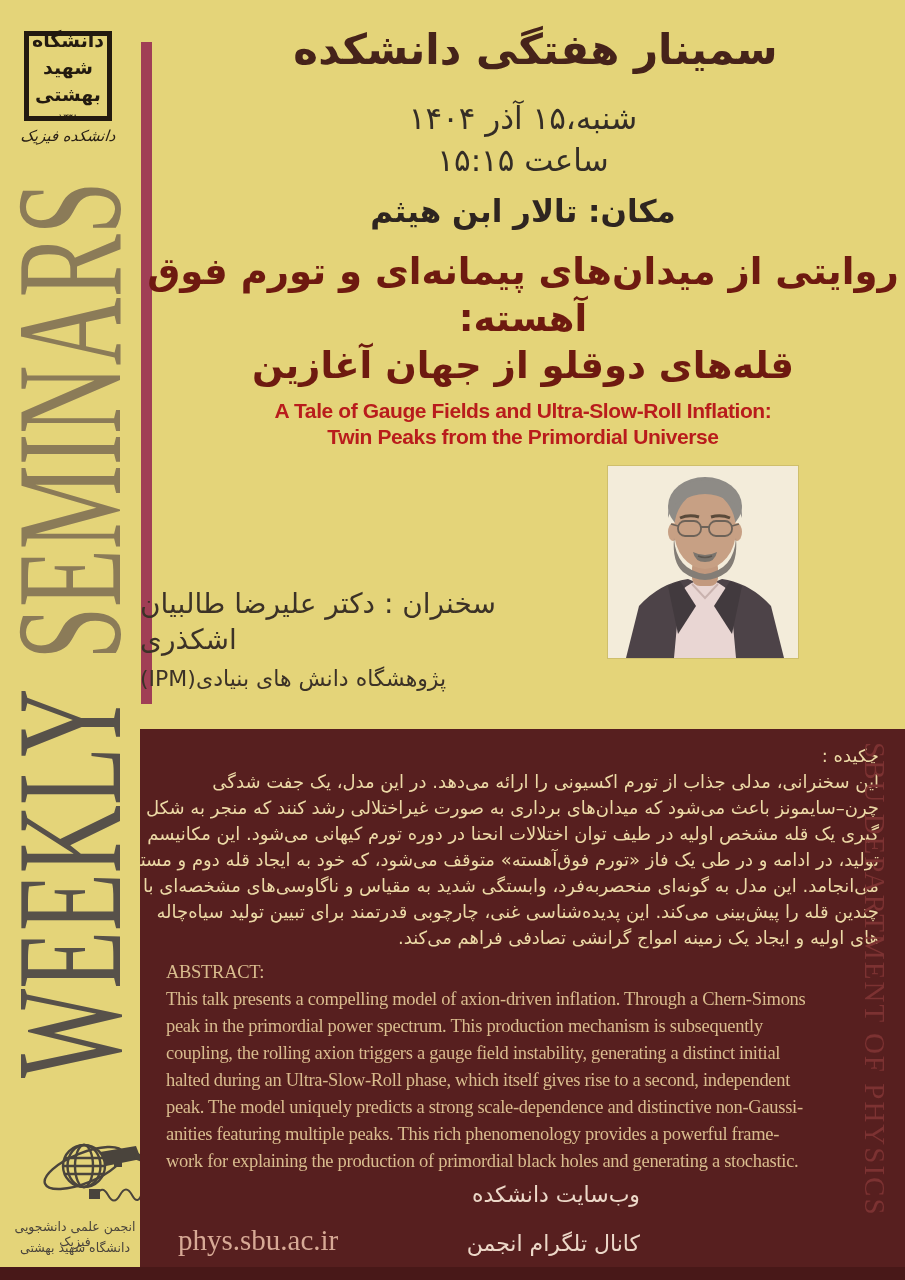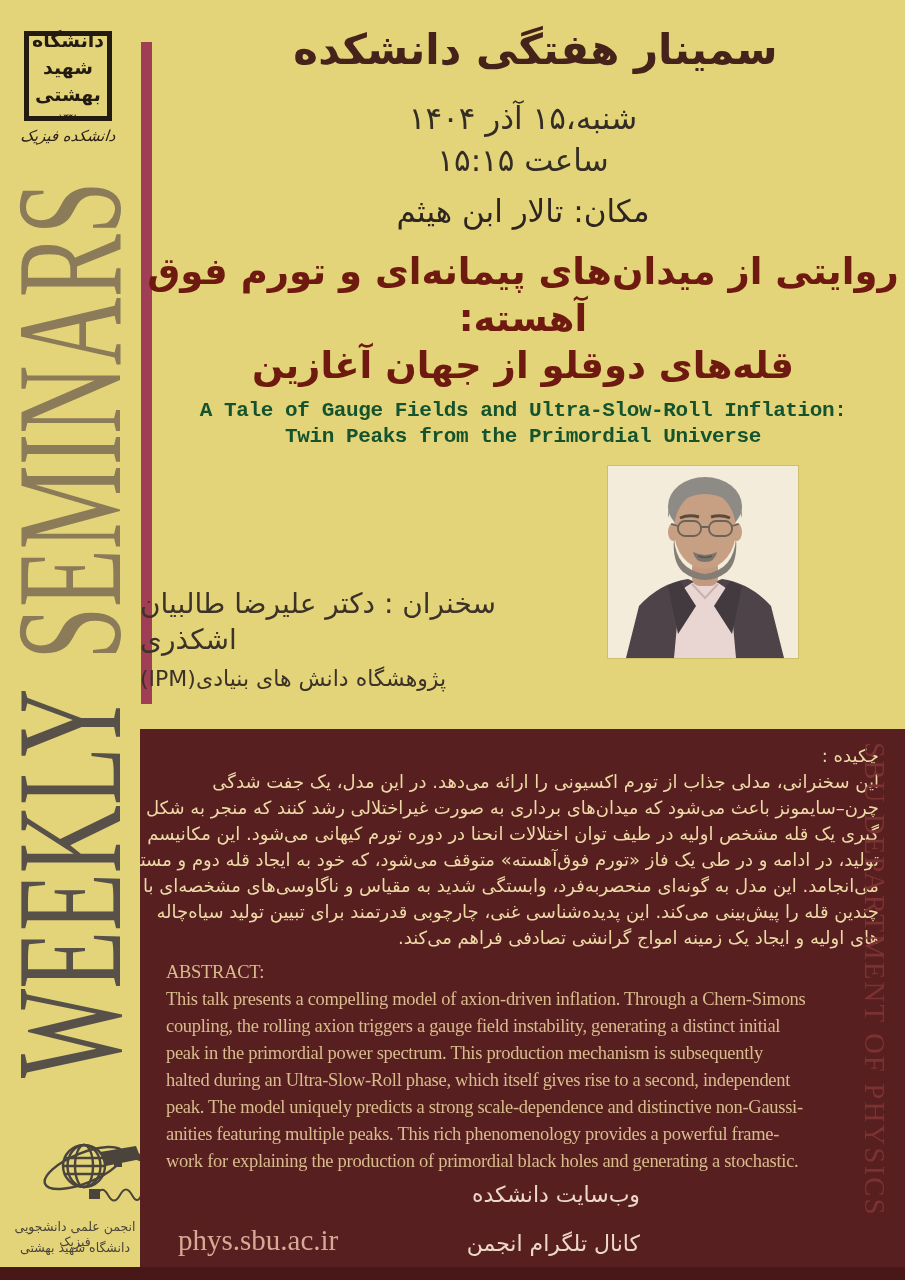--- a/index.html
+++ b/index.html
@@ -30,25 +30,25 @@
   .assoc-caption{position:absolute;left:0;width:150px;text-align:center;
     font-size:12.5px;color:#4a443c;}
   .ac1{top:1219px;} .ac2{top:1240px;}
 
   
   .head-block{position:absolute;left:141px;top:0;width:764px;text-align:center;direction:rtl;}
   .main-title{margin-top:24px;font-size:42px;font-weight:bold;color:#46231a;line-height:52px;padding-left:25px;}
   .meta{font-size:31px;color:#342d26;line-height:40px;}
   .date{margin-top:22px;}
   .time{margin-top:2px;}
-  .location{margin-top:11px;font-weight:normal;color:#2e2520;}
+  .location{margin-top:11px;font-weight:bold;color:#2e2520;}
   .fa-title{font-size:37px;font-weight:bold;color:#6e1a10;line-height:47px;}
   .fa-1{margin-top:17px;}
-  .en-title{direction:ltr;font-family:Liberation Mono, monospace;font-weight:800;
-    font-size:21px;color:#14532d;line-height:26px;letter-spacing:-0.4px;}
+  .en-title{direction:ltr;font-family:Liberation Sans, sans-serif;font-weight:800;
+    font-size:21px;color:#b91c1c;line-height:26px;letter-spacing:-0.4px;}
   .en-1{margin-top:9px;}
 
   
   .photo{position:absolute;left:608px;top:466px;width:190px;height:192px;
     box-shadow:0 0 0 1px rgba(60,40,20,.12);}
   .speaker{position:absolute;left:140px;top:586px;width:444px;direction:rtl;text-align:left;color:#3c3227;}
   .speaker .name{font-size:28px;line-height:36px;}
   .speaker .aff{font-size:22px;line-height:28px;margin-top:7px;}
 
   
@@ -170,22 +170,22 @@
       <div>چرن–سایمونز باعث می‌شود که میدان‌های برداری به صورت غیراختلالی رشد کنند که منجر به شکل</div>
       <div>گیری یک قله مشخص اولیه در طیف توان اختلالات انحنا در دوره تورم کیهانی می‌شود. این مکانیسم</div>
       <div>تولید، در ادامه و در طی یک فاز «تورم فوق‌آهسته» متوقف می‌شود، که خود به ایجاد قله دوم و مستقلی</div>
       <div>می‌انجامد. این مدل به گونه‌ای منحصربه‌فرد، وابستگی شدید به مقیاس و ناگاوسی‌های مشخصه‌ای با</div>
       <div>چندین قله را پیش‌بینی می‌کند. این پدیده‌شناسی غنی، چارچوبی قدرتمند برای تبیین تولید سیاه‌چاله</div>
       <div>های اولیه و ایجاد یک زمینه امواج گرانشی تصادفی فراهم می‌کند.</div>
     </div>
     <div class="en-abs">
       <div>ABSTRACT:</div>
       <div>This talk presents a compelling model of axion-driven inflation. Through a Chern-Simons</div>
+      <div>peak in the primordial power spectrum. This production mechanism is subsequently</div>
       <div>coupling, the rolling axion triggers a gauge field instability, generating a distinct initial</div>
-      <div>peak in the primordial power spectrum. This production mechanism is subsequently</div>
       <div>halted during an Ultra-Slow-Roll phase, which itself gives rise to a second, independent</div>
       <div>peak. The model uniquely predicts a strong scale-dependence and distinctive non-Gaussi-</div>
       <div>anities featuring multiple peaks. This rich phenomenology provides a powerful frame-</div>
       <div>work for explaining the production of primordial black holes and generating a stochastic.</div>
     </div>
   </div>
 
   <div class="site">phys.sbu.ac.ir</div>
   <div class="tg">@sbu_physics</div>
   <div class="f-label site-label">وب‌سایت دانشکده</div>

